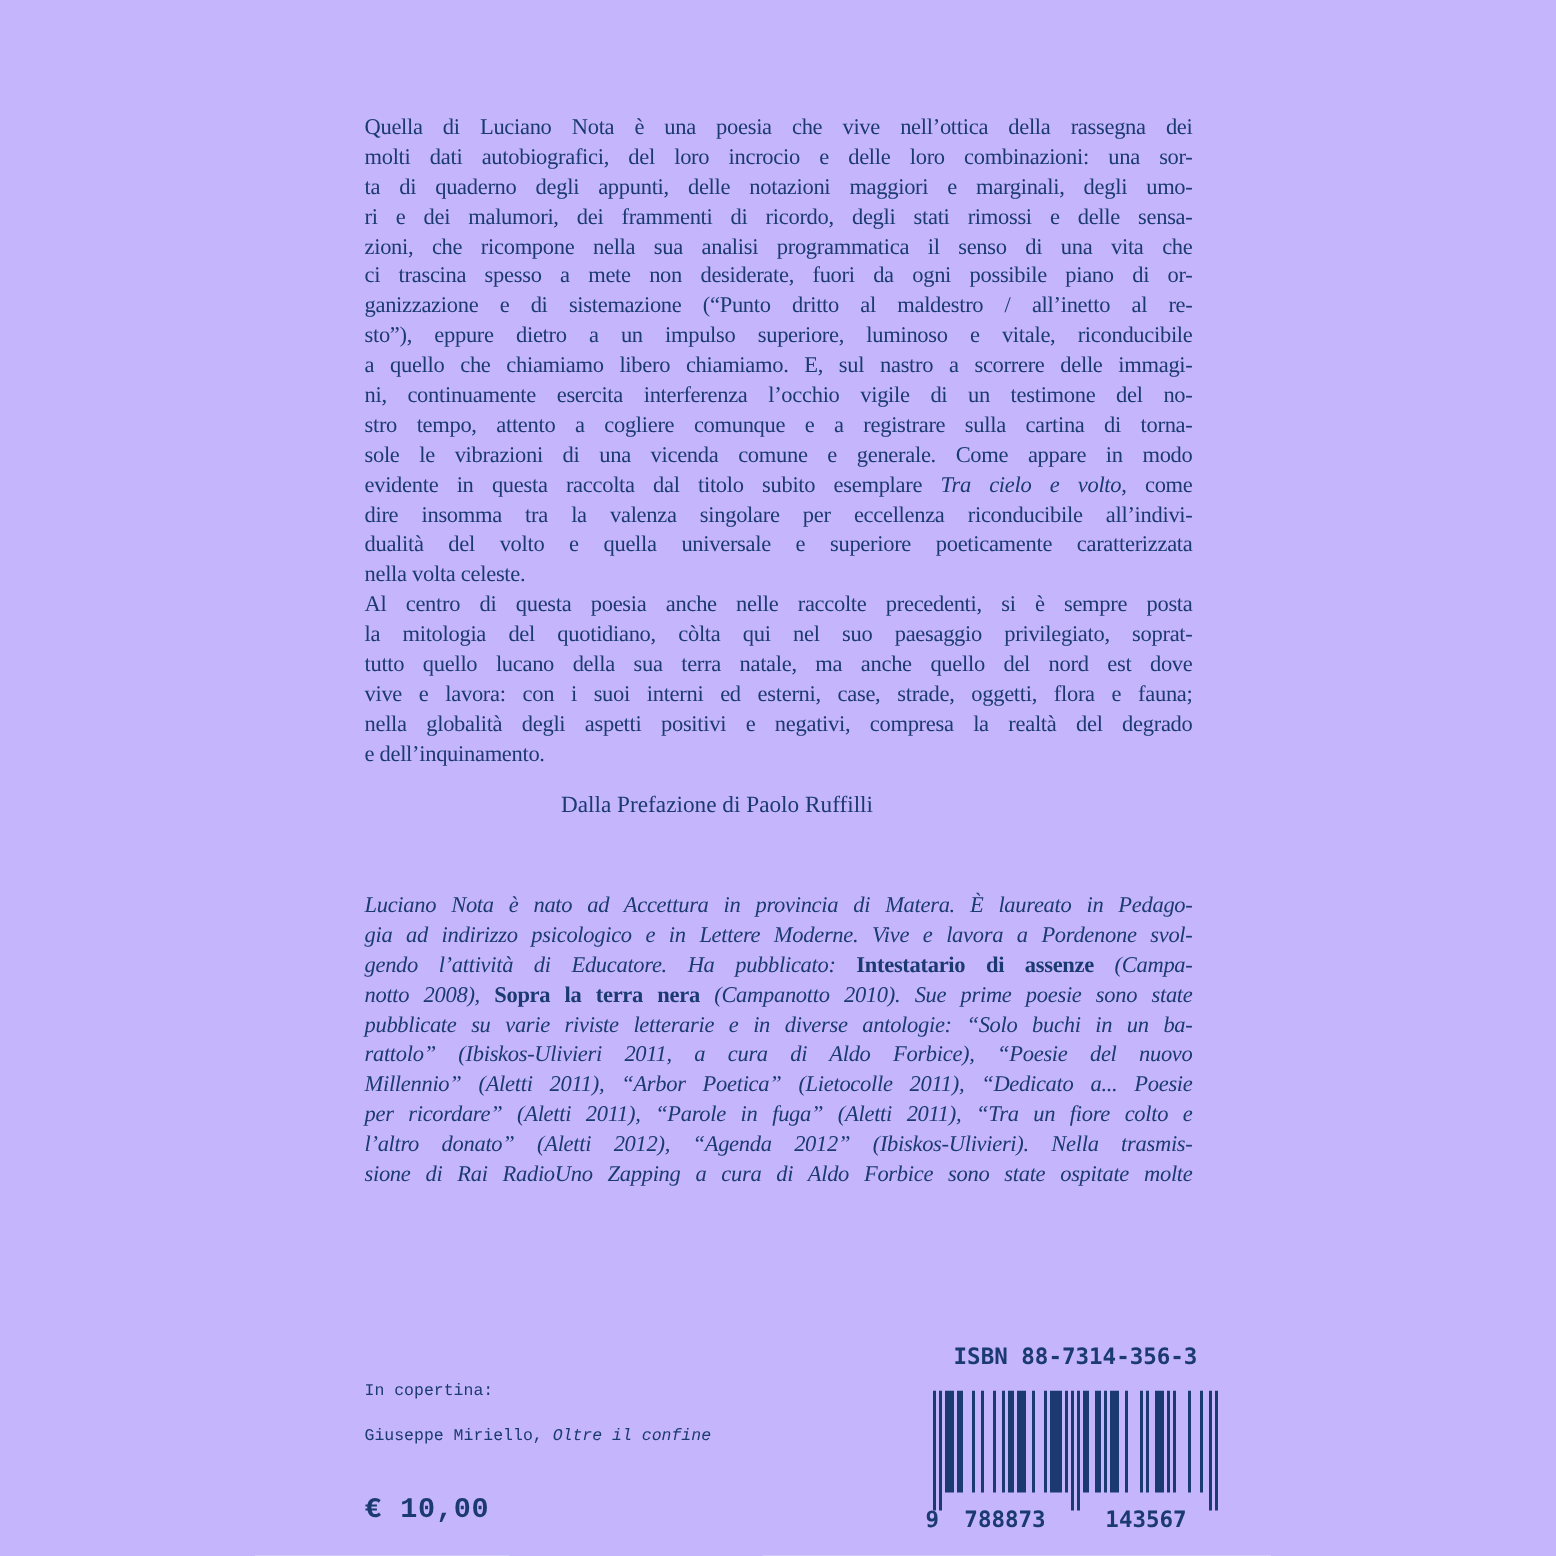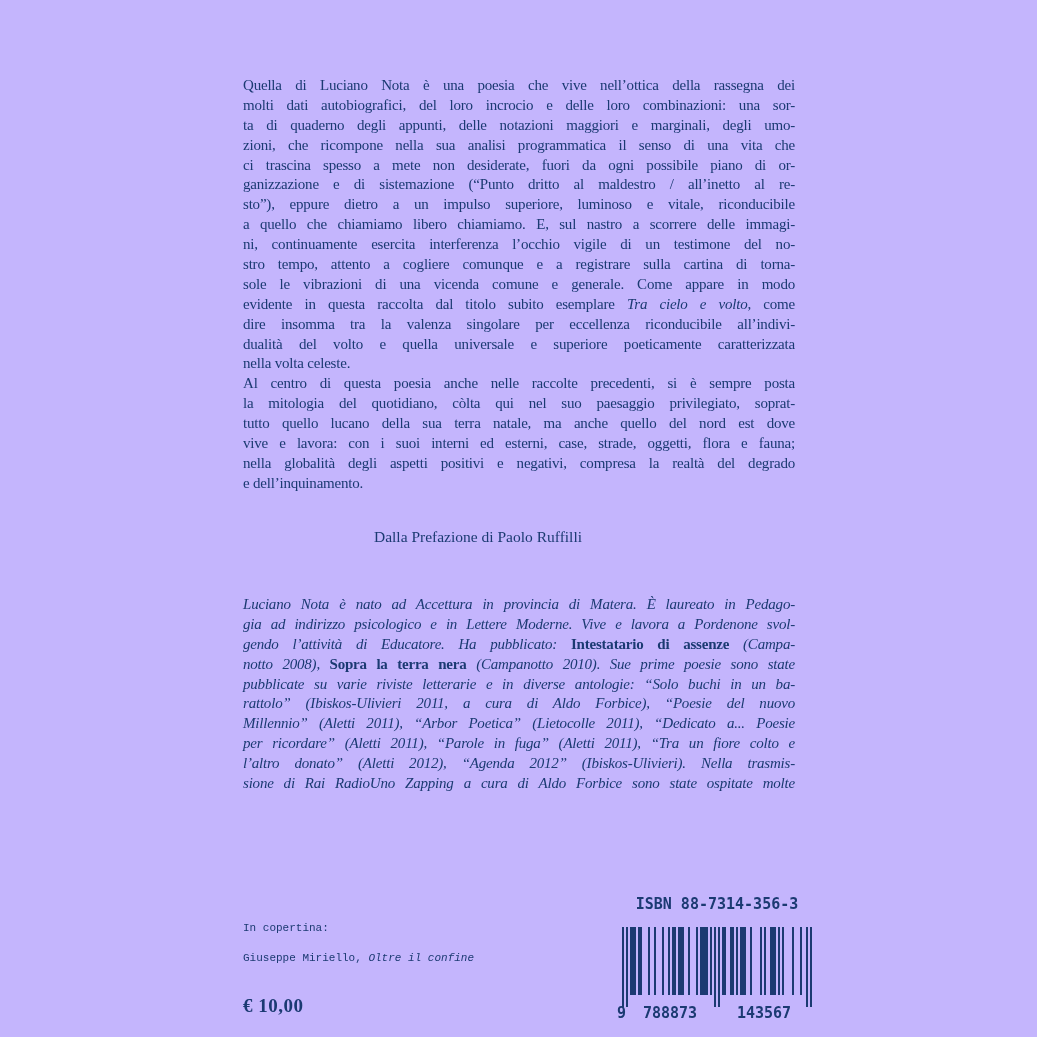--- a/index.html
+++ b/index.html
@@ -45,21 +45,21 @@
   #cover-credit{
     position:absolute;
     left:243px; top:913px;
     font-size:11px;
     line-height:30px;
     font-family:Liberation Mono, monospace;
   }
   #price{
     position:absolute;
     left:243px; top:995px;
-    font-family:Liberation Serif, serif;
+    font-family:Liberation Mono, monospace;
     font-weight:bold;
     font-size:19px;
     letter-spacing:0.5px;
   }
   #barcode{
     position:absolute;
     left:614px; top:895px;
     width:206px;
     text-align:center;
   }
@@ -82,20 +82,21 @@
 </style>
 </head>
 <body>
 
 <div class="page">
 
   <div id="preface" class="textblock">
       <div class="line"><span>Quella di Luciano Nota è una poesia che vive nell’ottica della rassegna dei</span></div>
       <div class="line"><span>molti dati autobiografici, del loro incrocio e delle loro combinazioni: una sor-</span></div>
       <div class="line"><span>ta di quaderno degli appunti, delle notazioni maggiori e marginali, degli umo-</span></div>
+      <div class="line"><span>ri e dei malumori, dei frammenti di ricordo, degli stati rimossi e delle sensa-</span></div>
       <div class="line"><span>zioni, che ricompone nella sua analisi programmatica il senso di una vita che</span></div>
       <div class="line"><span>ci trascina spesso a mete non desiderate, fuori da ogni possibile piano di or-</span></div>
       <div class="line"><span>ganizzazione e di sistemazione (“Punto dritto al maldestro / all’inetto al re-</span></div>
       <div class="line"><span>sto”), eppure dietro a un impulso superiore, luminoso e vitale, riconducibile</span></div>
       <div class="line"><span>a quello che chiamiamo libero chiamiamo. E, sul nastro a scorrere delle immagi-</span></div>
       <div class="line"><span>ni, continuamente esercita interferenza l’occhio vigile di un testimone del no-</span></div>
       <div class="line"><span>stro tempo, attento a cogliere comunque e a registrare sulla cartina di torna-</span></div>
       <div class="line"><span>sole le vibrazioni di una vicenda comune e generale. Come appare in modo</span></div>
       <div class="line"><span>evidente in questa raccolta dal titolo subito esemplare </span><span class="it">Tra cielo e volto</span><span>, come</span></div>
       <div class="line"><span>dire insomma tra la valenza singolare per eccellenza riconducibile all’indivi-</span></div>

